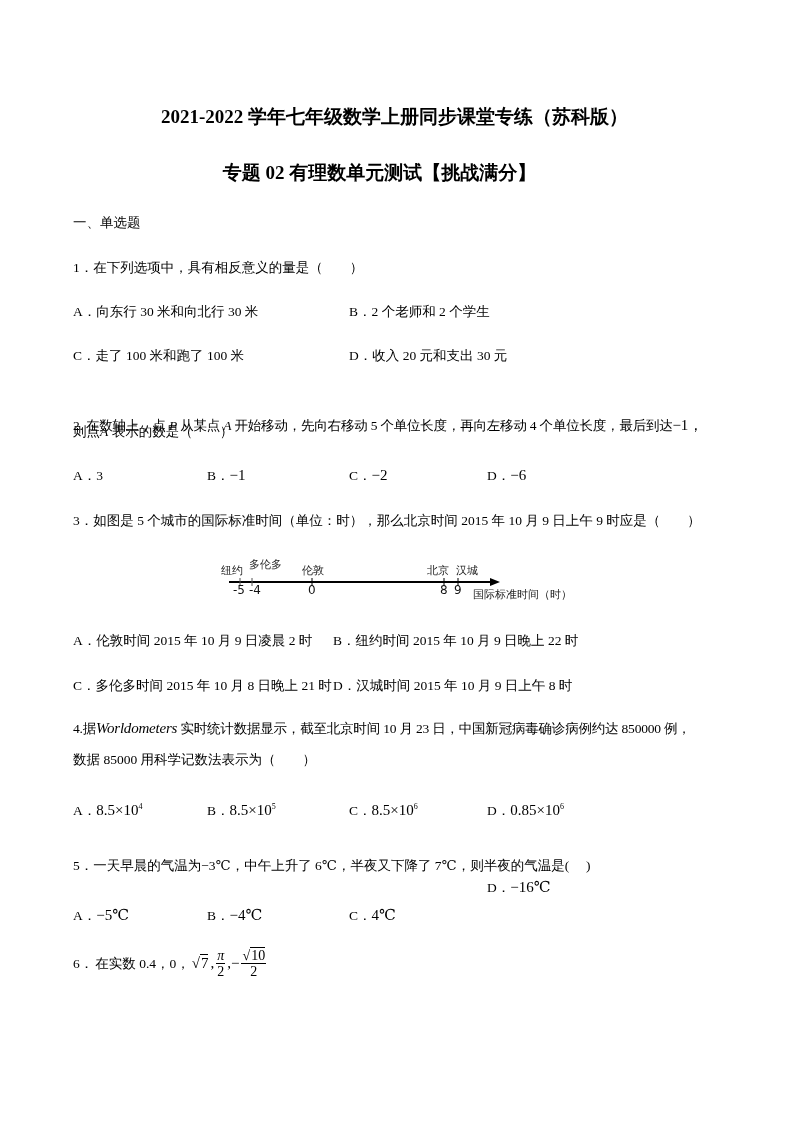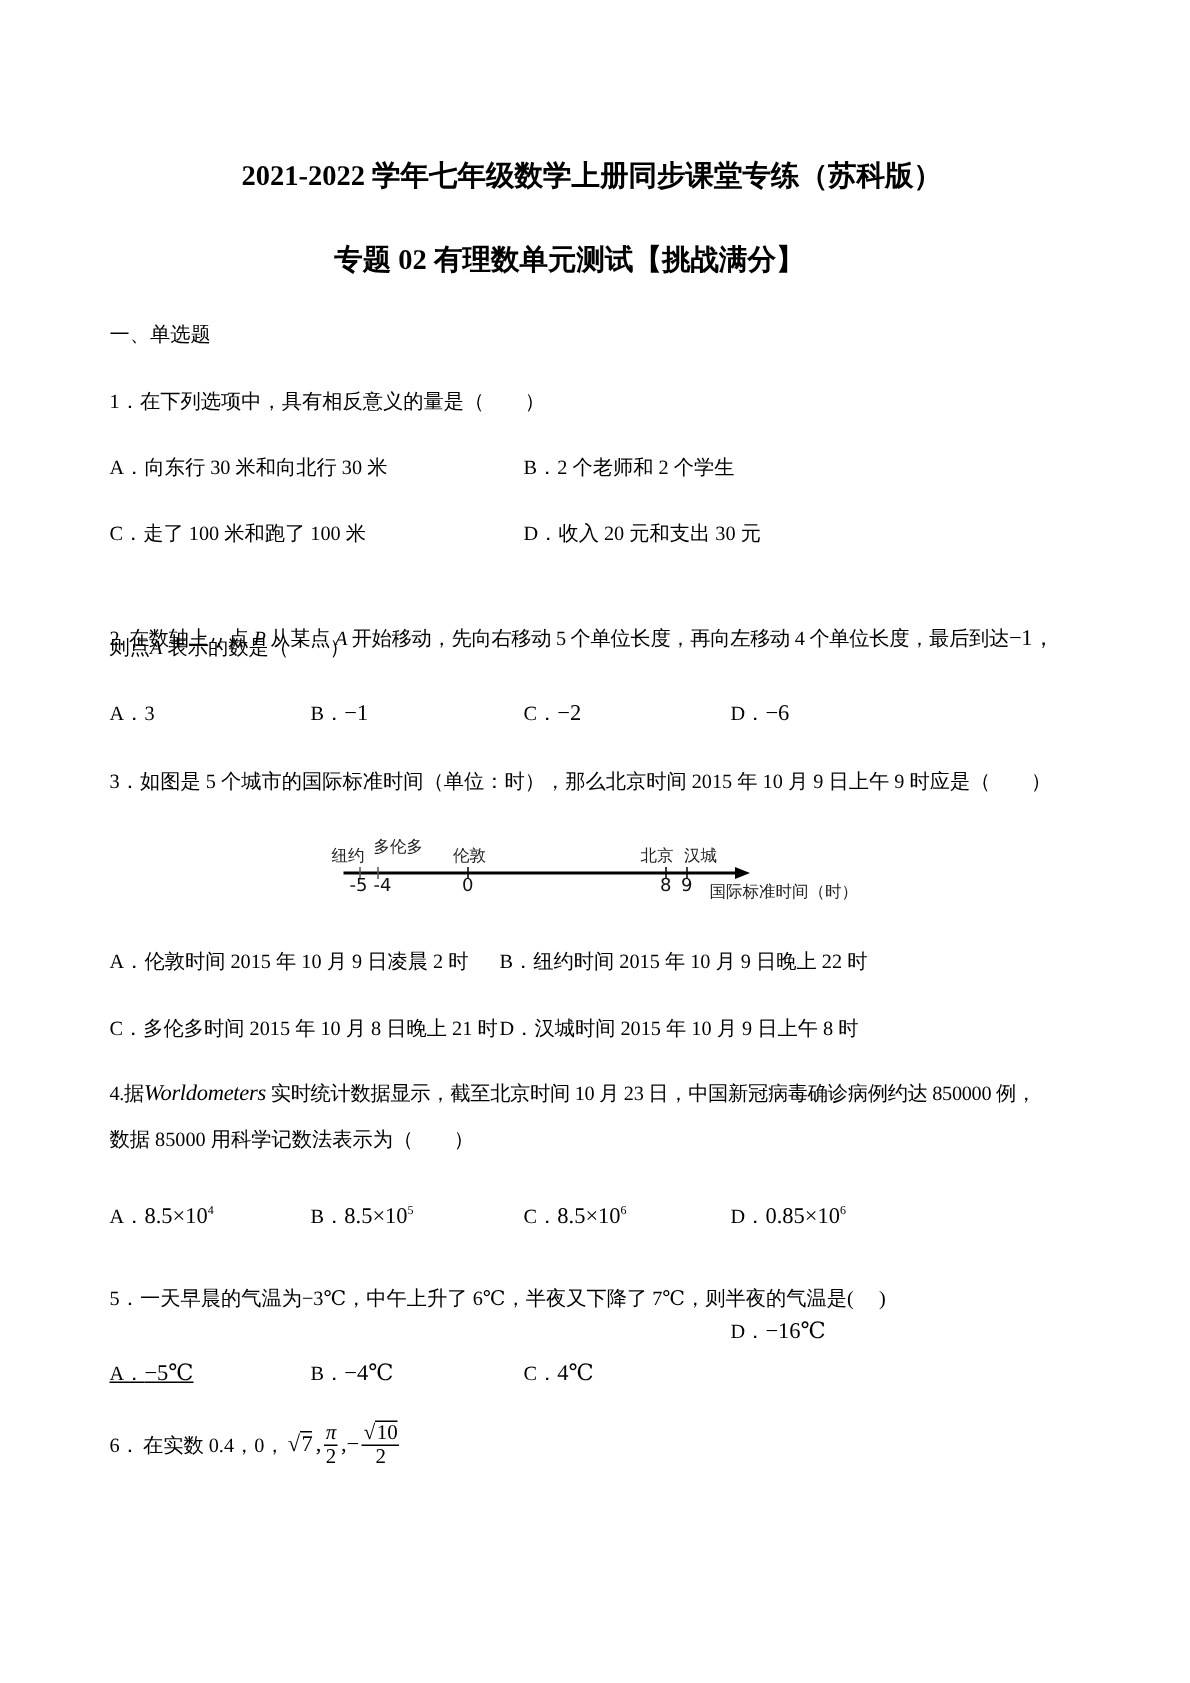--- a/index.html
+++ b/index.html
@@ -103,21 +103,21 @@
   <span>数据 85000 用科学记数法表示为（　　）</span>
 </div>
 <div class="abs opt" style="top:802px; left:73px;"><span>A．</span><span class="math">8.5×10</span><sup>4</sup></div>
 <div class="abs opt" style="top:802px; left:207px;"><span>B．</span><span class="math">8.5×10</span><sup>5</sup></div>
 <div class="abs opt" style="top:802px; left:349px;"><span>C．</span><span class="math">8.5×10</span><sup>6</sup></div>
 <div class="abs opt" style="top:802px; left:487px;"><span>D．</span><span class="math">0.85×10</span><sup>6</sup></div>
 
 <div class="abs q" style="top:857px; left:73px;">
   <span>5．</span><span>一天早晨的气温为−3℃，中午上升了 6℃，半夜又下降了 7℃，则半夜的气温是(　 )</span>
 </div>
-<div class="abs opt" style="top:906px; left:73px;text-decoration:underline;"><span>A．</span><span class="math">−5℃</span></div>
+<div class="abs opt" style="top:906px; left:73px;"><span>A．</span><span class="math">−5℃</span></div>
 <div class="abs opt" style="top:906px; left:207px;"><span>B．</span><span class="math">−4℃</span></div>
 <div class="abs opt" style="top:906px; left:349px;"><span>C．</span><span class="math">4℃</span></div>
 <div class="abs opt" style="top:878px; left:487px;"><span>D．</span><span class="math">−16℃</span></div>
 
 <div class="abs q" style="top:948px; left:73px; display:flex; align-items:center; gap:2px;">
   <span>6．</span>
   <span>在实数 0.4，0，</span>
   <span class="math">√<span class="sqrt">7</span></span>
     <span class="math">,</span>
   <span class="frac">

